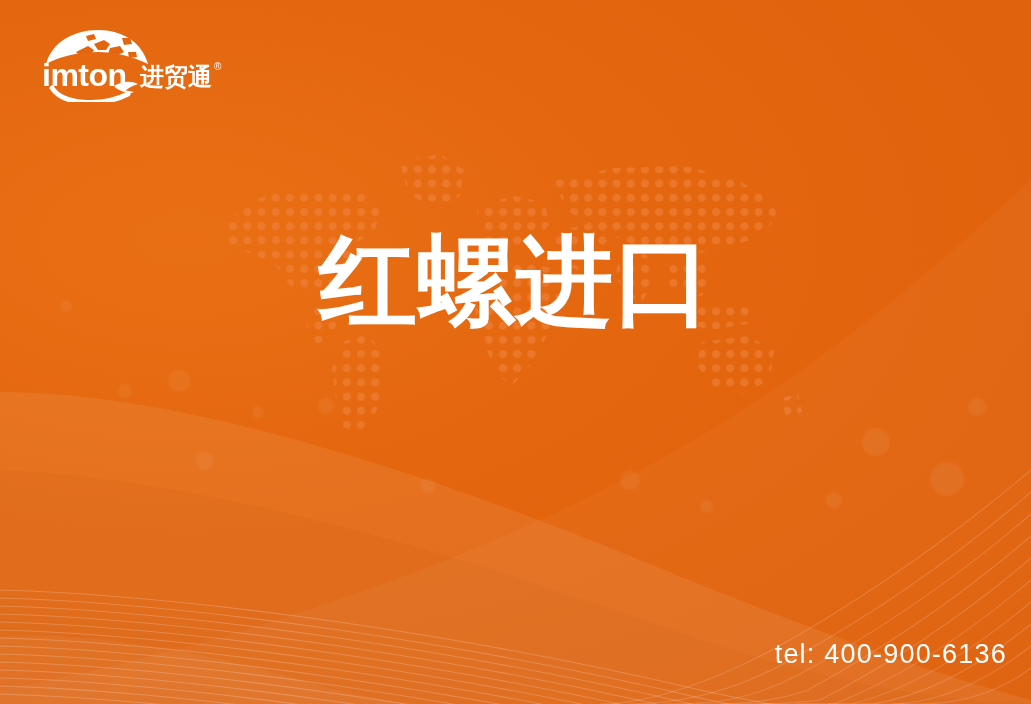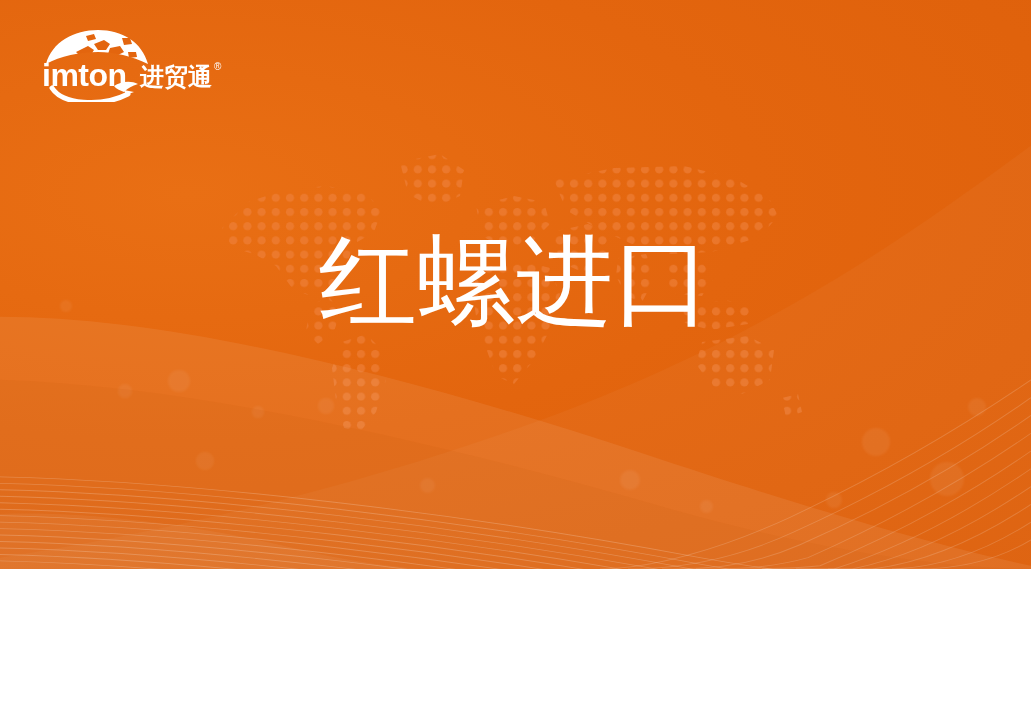--- a/index.html
+++ b/index.html
@@ -7,21 +7,21 @@
     padding: 0;
     background: #ffffff;
   }
   body {
     font-family: "Liberation Sans", "DejaVu Sans", sans-serif;
   }
 
   #banner {
     position: relative;
     width: 1031px;
-    height: 569px;
+    height: 704px;
     overflow: hidden;
     background: #e3650e;
   }
 
   
   .layer {
     position: absolute;
     inset: 0;
     pointer-events: none;
   }
@@ -76,21 +76,21 @@
     top: 232px;
     width: 1031px;
     text-align: center;
     color: #ffffff;
     line-height: 1.0;
     letter-spacing: 0.02em;
   }
   .headline-line {
     display: block;
     font-size: 98px;
-    font-weight: 400;
+    font-weight: 700;
     white-space: nowrap;
   }
   #headline-line-1 { margin-bottom: 22px; }
 
   
   #telephone {
     position: absolute;
     right: 24px;
     bottom: 34px;
     color: #ffffff;
@@ -250,14 +250,15 @@
         <path d="M78,58 C84,54 94,52 102,56 C96,58 92,60 88,64 C84,62 80,61 78,58 Z" fill="#ffffff"></path>
         <path d="M88,62 L98,64 L90,67 Z" fill="#ffffff"></path>
       </g>
     </svg>
   </div>
 
   <div id="headline">
     <span id="headline-line-1" class="headline-line">红螺进口</span>
   </div>
 
+  <div id="telephone">tel: 400-900-6136</div>
 
 </div>
 
 </body></html>

